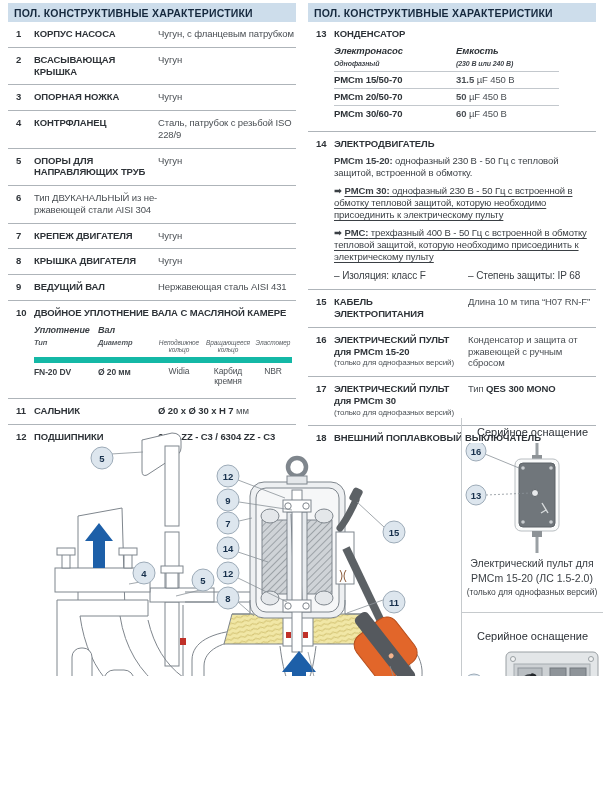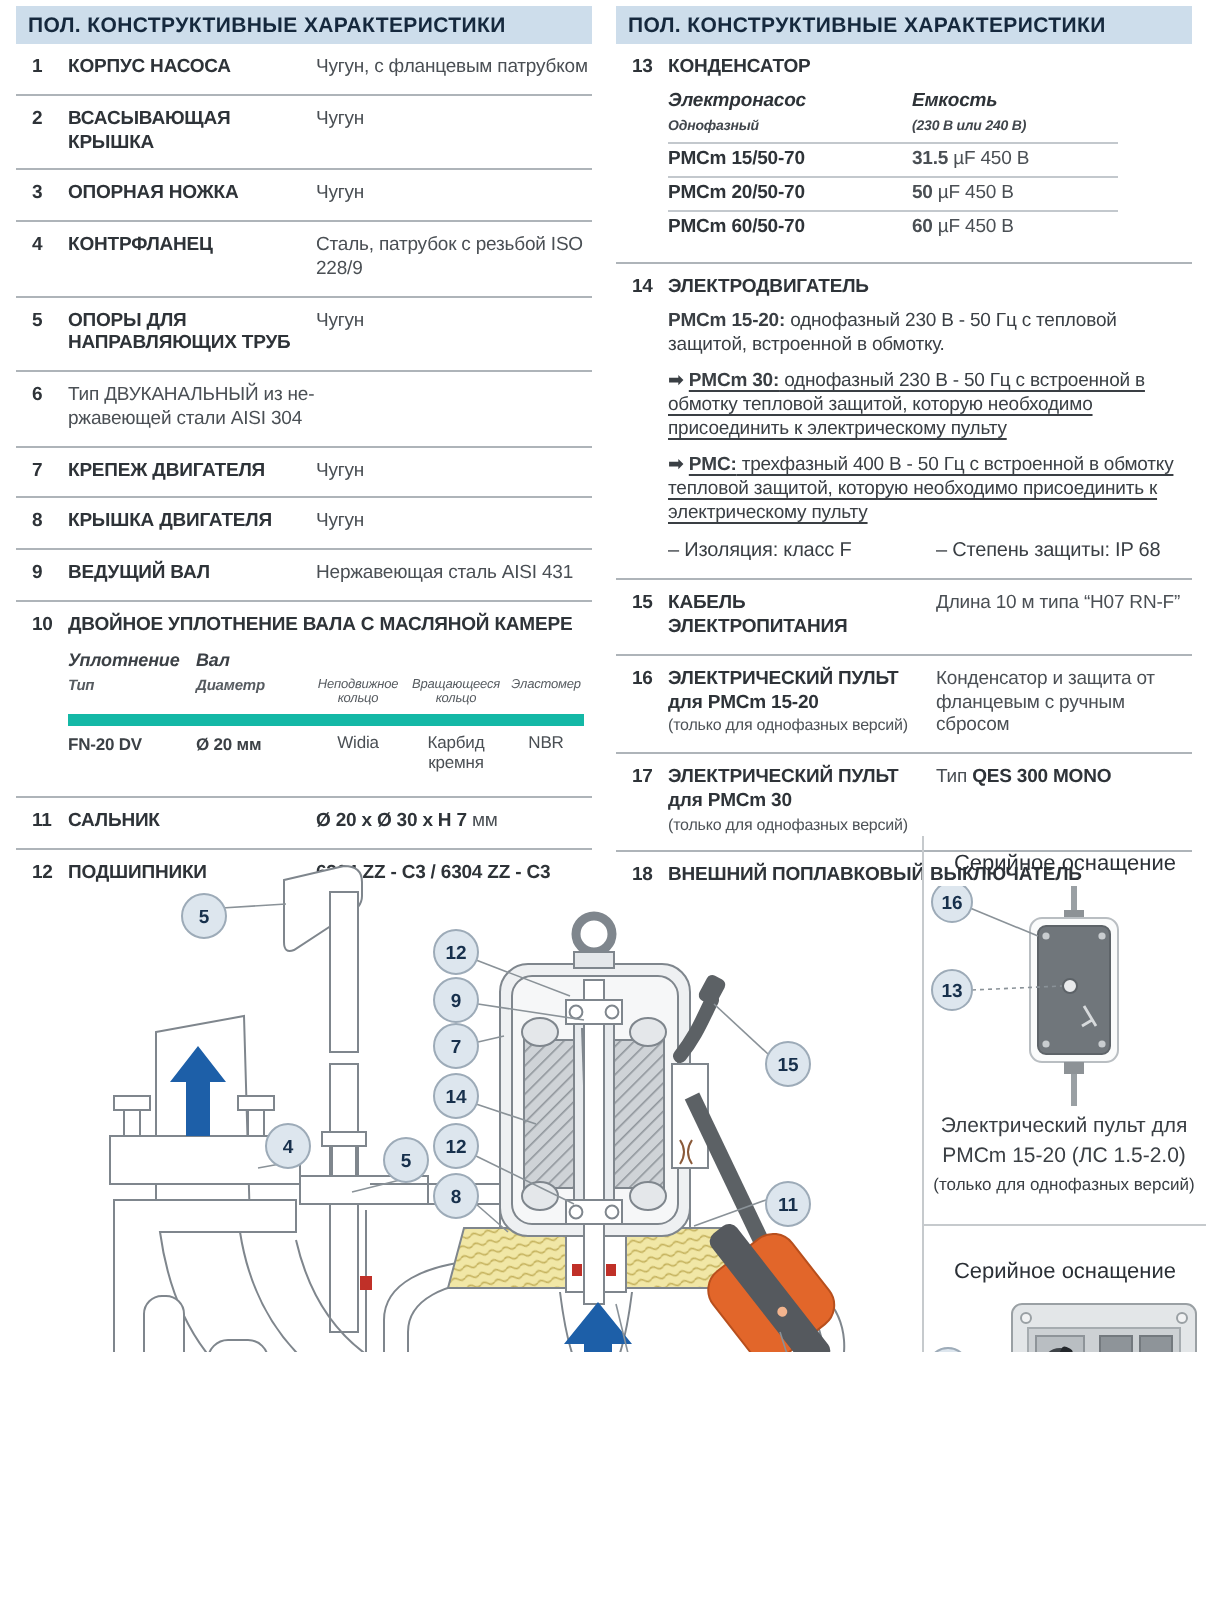--- a/index.html
+++ b/index.html
@@ -160,21 +160,21 @@
         </div>
         <div class="cp-grid cp-row">
           <span class="m">PMCm 15/50-70</span>
           <span class="v"><b>31.5</b><span> µF 450 В</span></span>
         </div>
         <div class="cp-grid cp-row">
           <span class="m">PMCm 20/50-70</span>
           <span class="v"><b>50</b><span> µF 450 В</span></span>
         </div>
         <div class="cp-grid cp-row">
-          <span class="m">PMCm 60/50-70</span>
+          <span class="m">PMCm 30/60-70</span>
           <span class="v"><b>60</b><span> µF 450 В</span></span>
         </div>
       </div>
     </div>
 
     <div class="item">
       <span class="num">14</span>
       <span class="nm wide">ЭЛЕКТРОДВИГАТЕЛЬ</span>
       <p class="motor-p" style="margin:6px 0 0"><b>PMCm 15-20:</b><span> однофазный 230 В - 50 Гц с тепловой защитой, встроенной в обмотку.</span></p>
       <p class="motor-p" style="margin:6px 0 0"><b>➡ </b><b class="ul">PMCm 30:</b><span class="ul"> однофазный 230 В - 50 Гц с встроенной в обмотку тепловой защитой, которую необходимо присоединить к электрическому пульту</span></p>
@@ -188,21 +188,21 @@
     <div class="item">
       <span class="num">15</span>
       <span class="nm">КАБЕЛЬ ЭЛЕКТРОПИТАНИЯ</span>
       <span class="val">Длина 10 м типа “H07 RN-F”</span>
     </div>
     <div class="item">
       <span class="num">16</span>
       <span class="nm"><span>ЭЛЕКТРИЧЕСКИЙ ПУЛЬТ</span><br>
         <span>для PMCm 15-20</span>
         <span class="sub">(только для однофазных версий)</span></span>
-      <span class="val">Конденсатор и защита от фланцевым с ручным сбросом</span>
+      <span class="val">Конденсатор и защита от ржавеющей с ручным сбросом</span>
     </div>
     <div class="item">
       <span class="num">17</span>
       <span class="nm"><span>ЭЛЕКТРИЧЕСКИЙ ПУЛЬТ</span><br>
         <span>для PMCm 30</span>
         <span class="sub">(только для однофазных версий)</span></span>
       <span class="val"><span>Тип </span><b>QES 300 MONO</b></span>
     </div>
     <div class="item">
       <span class="num">18</span>

